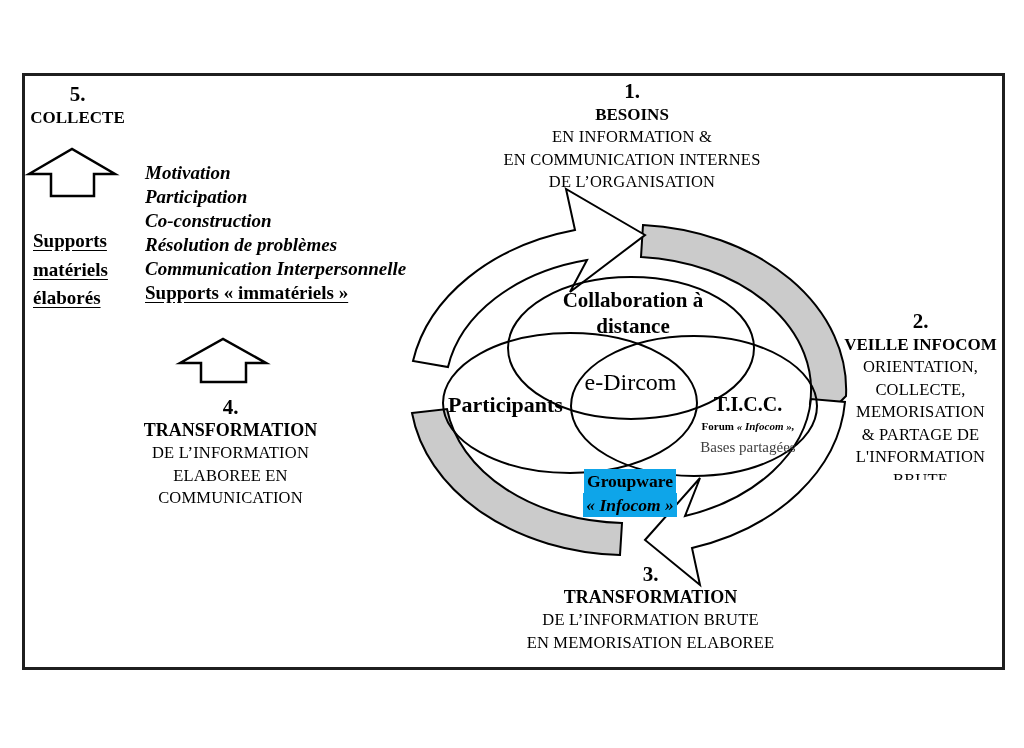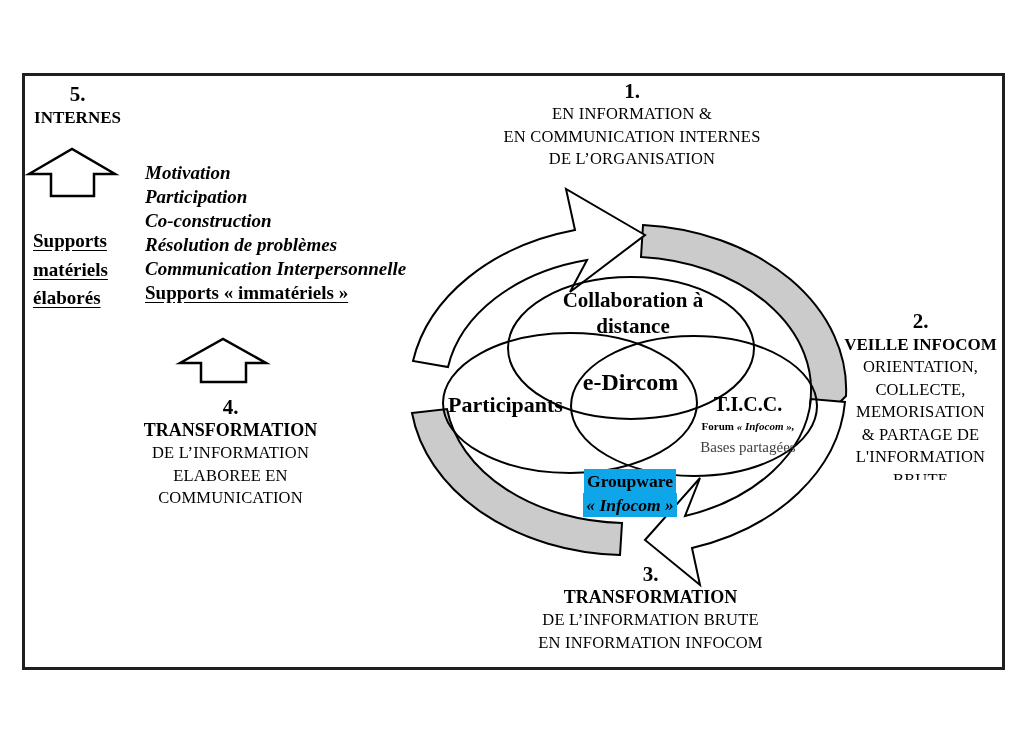--- a/index.html
+++ b/index.html
@@ -32,21 +32,21 @@
   
   #supports-materiels{left:33px;top:227px;width:140px;font-size:19px;font-weight:bold;line-height:28.5px;}
   #supports-materiels div{text-decoration:underline;text-underline-offset:3px;}
   
   #process-list{left:145px;top:161px;width:300px;
      font-size:19px;font-weight:bold;font-style:italic;line-height:24px;}
   #process-list .ul-roman{font-style:normal;text-decoration:underline;text-underline-offset:3px;}
   
   #venn-collab{left:518px;top:287px;width:230px;font-size:21px;font-weight:bold;line-height:26px;}
   #venn-participants{left:438px;top:392px;width:135px;font-size:22px;font-weight:bold;}
-  #venn-edircom{left:558px;top:369px;width:145px;font-size:24px;font-weight:bold;}
+  #venn-edircom{left:558px;top:369px;width:145px;font-size:24px;font-weight:normal;}
   #venn-ticc{left:663px;top:393px;width:170px;}
   #venn-ticc .t1{font-size:20px;font-weight:bold;line-height:23px;}
   #venn-ticc .t2{font-size:11px;font-weight:bold;line-height:21px;}
   #venn-ticc .t2 .it{font-style:italic;}
   #venn-ticc .t3{font-size:15px;line-height:20px;color:#404040;}
   #venn-groupware{left:555px;top:469px;width:150px;font-size:17.5px;font-weight:bold;line-height:24px;}
   #venn-groupware span{background:#0ea5e9;padding:0 3px;display:inline-block;}
   #venn-groupware .it{font-style:italic;}
 </style>
 </head>
@@ -69,54 +69,55 @@
     <ellipse cx="631" cy="348" rx="123" ry="71" fill="none" stroke="#000" stroke-width="2"></ellipse>
     <ellipse cx="570" cy="403" rx="127" ry="70" fill="none" stroke="#000" stroke-width="2"></ellipse>
     <ellipse cx="694" cy="406" rx="123" ry="70" fill="none" stroke="#000" stroke-width="2"></ellipse>
 
     <polygon points="29,174 72,149 115,174 94,174 94,196 51,196 51,174" fill="#ffffff" stroke="#000" stroke-width="2.5" stroke-linejoin="miter"></polygon>
     <polygon points="180,363 223,339 266,363 246,363 246,382 201,382 201,363" fill="#ffffff" stroke="#000" stroke-width="2.5" stroke-linejoin="miter"></polygon>
   </svg>
 
   <div class="abs ctr" id="stage1">
     <div class="num">1.</div>
+    <div class="blocktitle">BESOINS</div>
     <div class="blockline">EN INFORMATION &amp;</div>
     <div class="blockline">EN COMMUNICATION INTERNES</div>
     <div class="blockline">DE L’ORGANISATION</div>
   </div>
 
   <div class="abs ctr" id="stage2">
     <div class="num">2.</div>
     <div class="blocktitle">VEILLE INFOCOM</div>
     <div class="blockline">ORIENTATION,</div>
     <div class="blockline">COLLECTE,</div>
     <div class="blockline">MEMORISATION</div>
     <div class="blockline">&amp; PARTAGE DE</div>
     <div class="blockline">L'INFORMATION</div>
     <div class="blockline">BRUTE</div>
   </div>
 
   <div class="abs ctr" id="stage3">
     <div class="num">3.</div>
     <div class="blocktitle">TRANSFORMATION</div>
     <div class="blockline">DE L’INFORMATION BRUTE</div>
-    <div class="blockline">EN INFORMATION INFOCOM</div>
+    <div class="blockline">EN MEMORISATION ELABOREE</div>
   </div>
 
   <div class="abs ctr" id="stage4">
     <div class="num">4.</div>
     <div class="blocktitle">TRANSFORMATION</div>
     <div class="blockline">DE L’INFORMATION</div>
     <div class="blockline">ELABOREE EN</div>
     <div class="blockline">COMMUNICATION</div>
   </div>
 
   <div class="abs ctr" id="stage5">
     <div class="num">5.</div>
-    <div class="blocktitle">INTERNES</div>
+    <div class="blocktitle">COLLECTE</div>
   </div>
 
   <div class="abs" id="supports-materiels">
     <div>Supports</div>
     <div>matériels</div>
     <div>élaborés</div>
   </div>
 
   <div class="abs" id="process-list">
     <div>Motivation</div>

